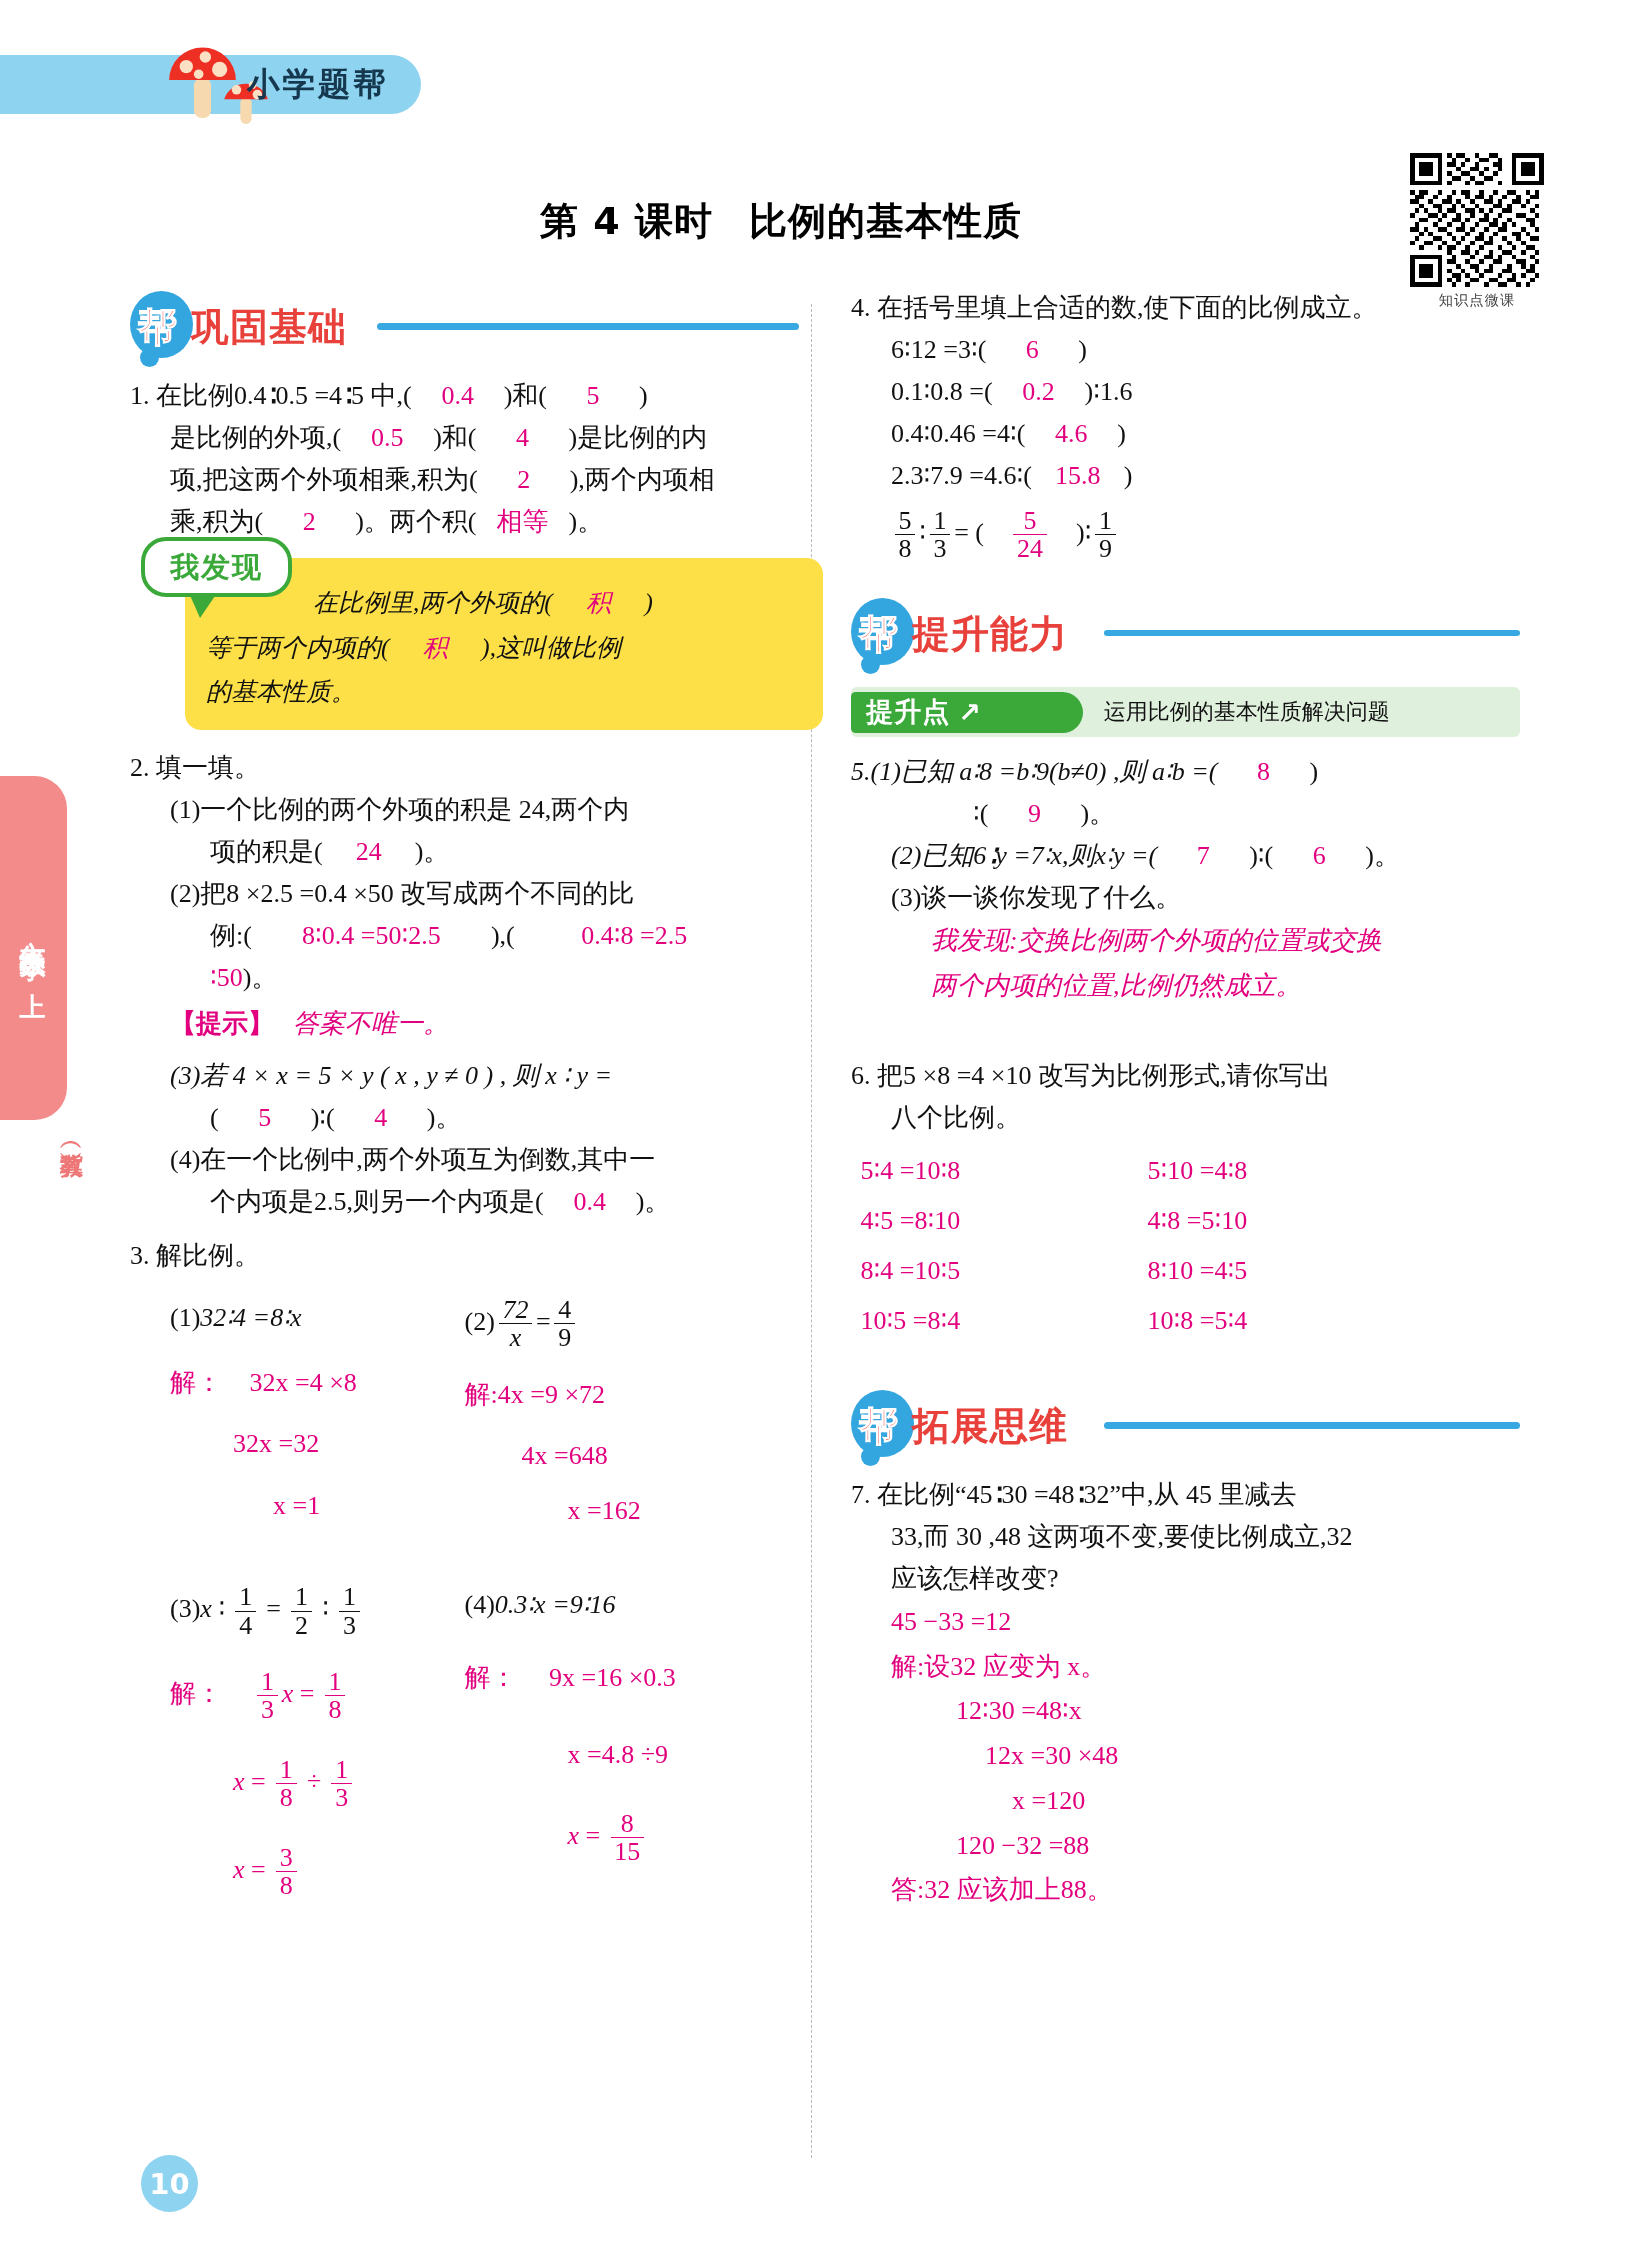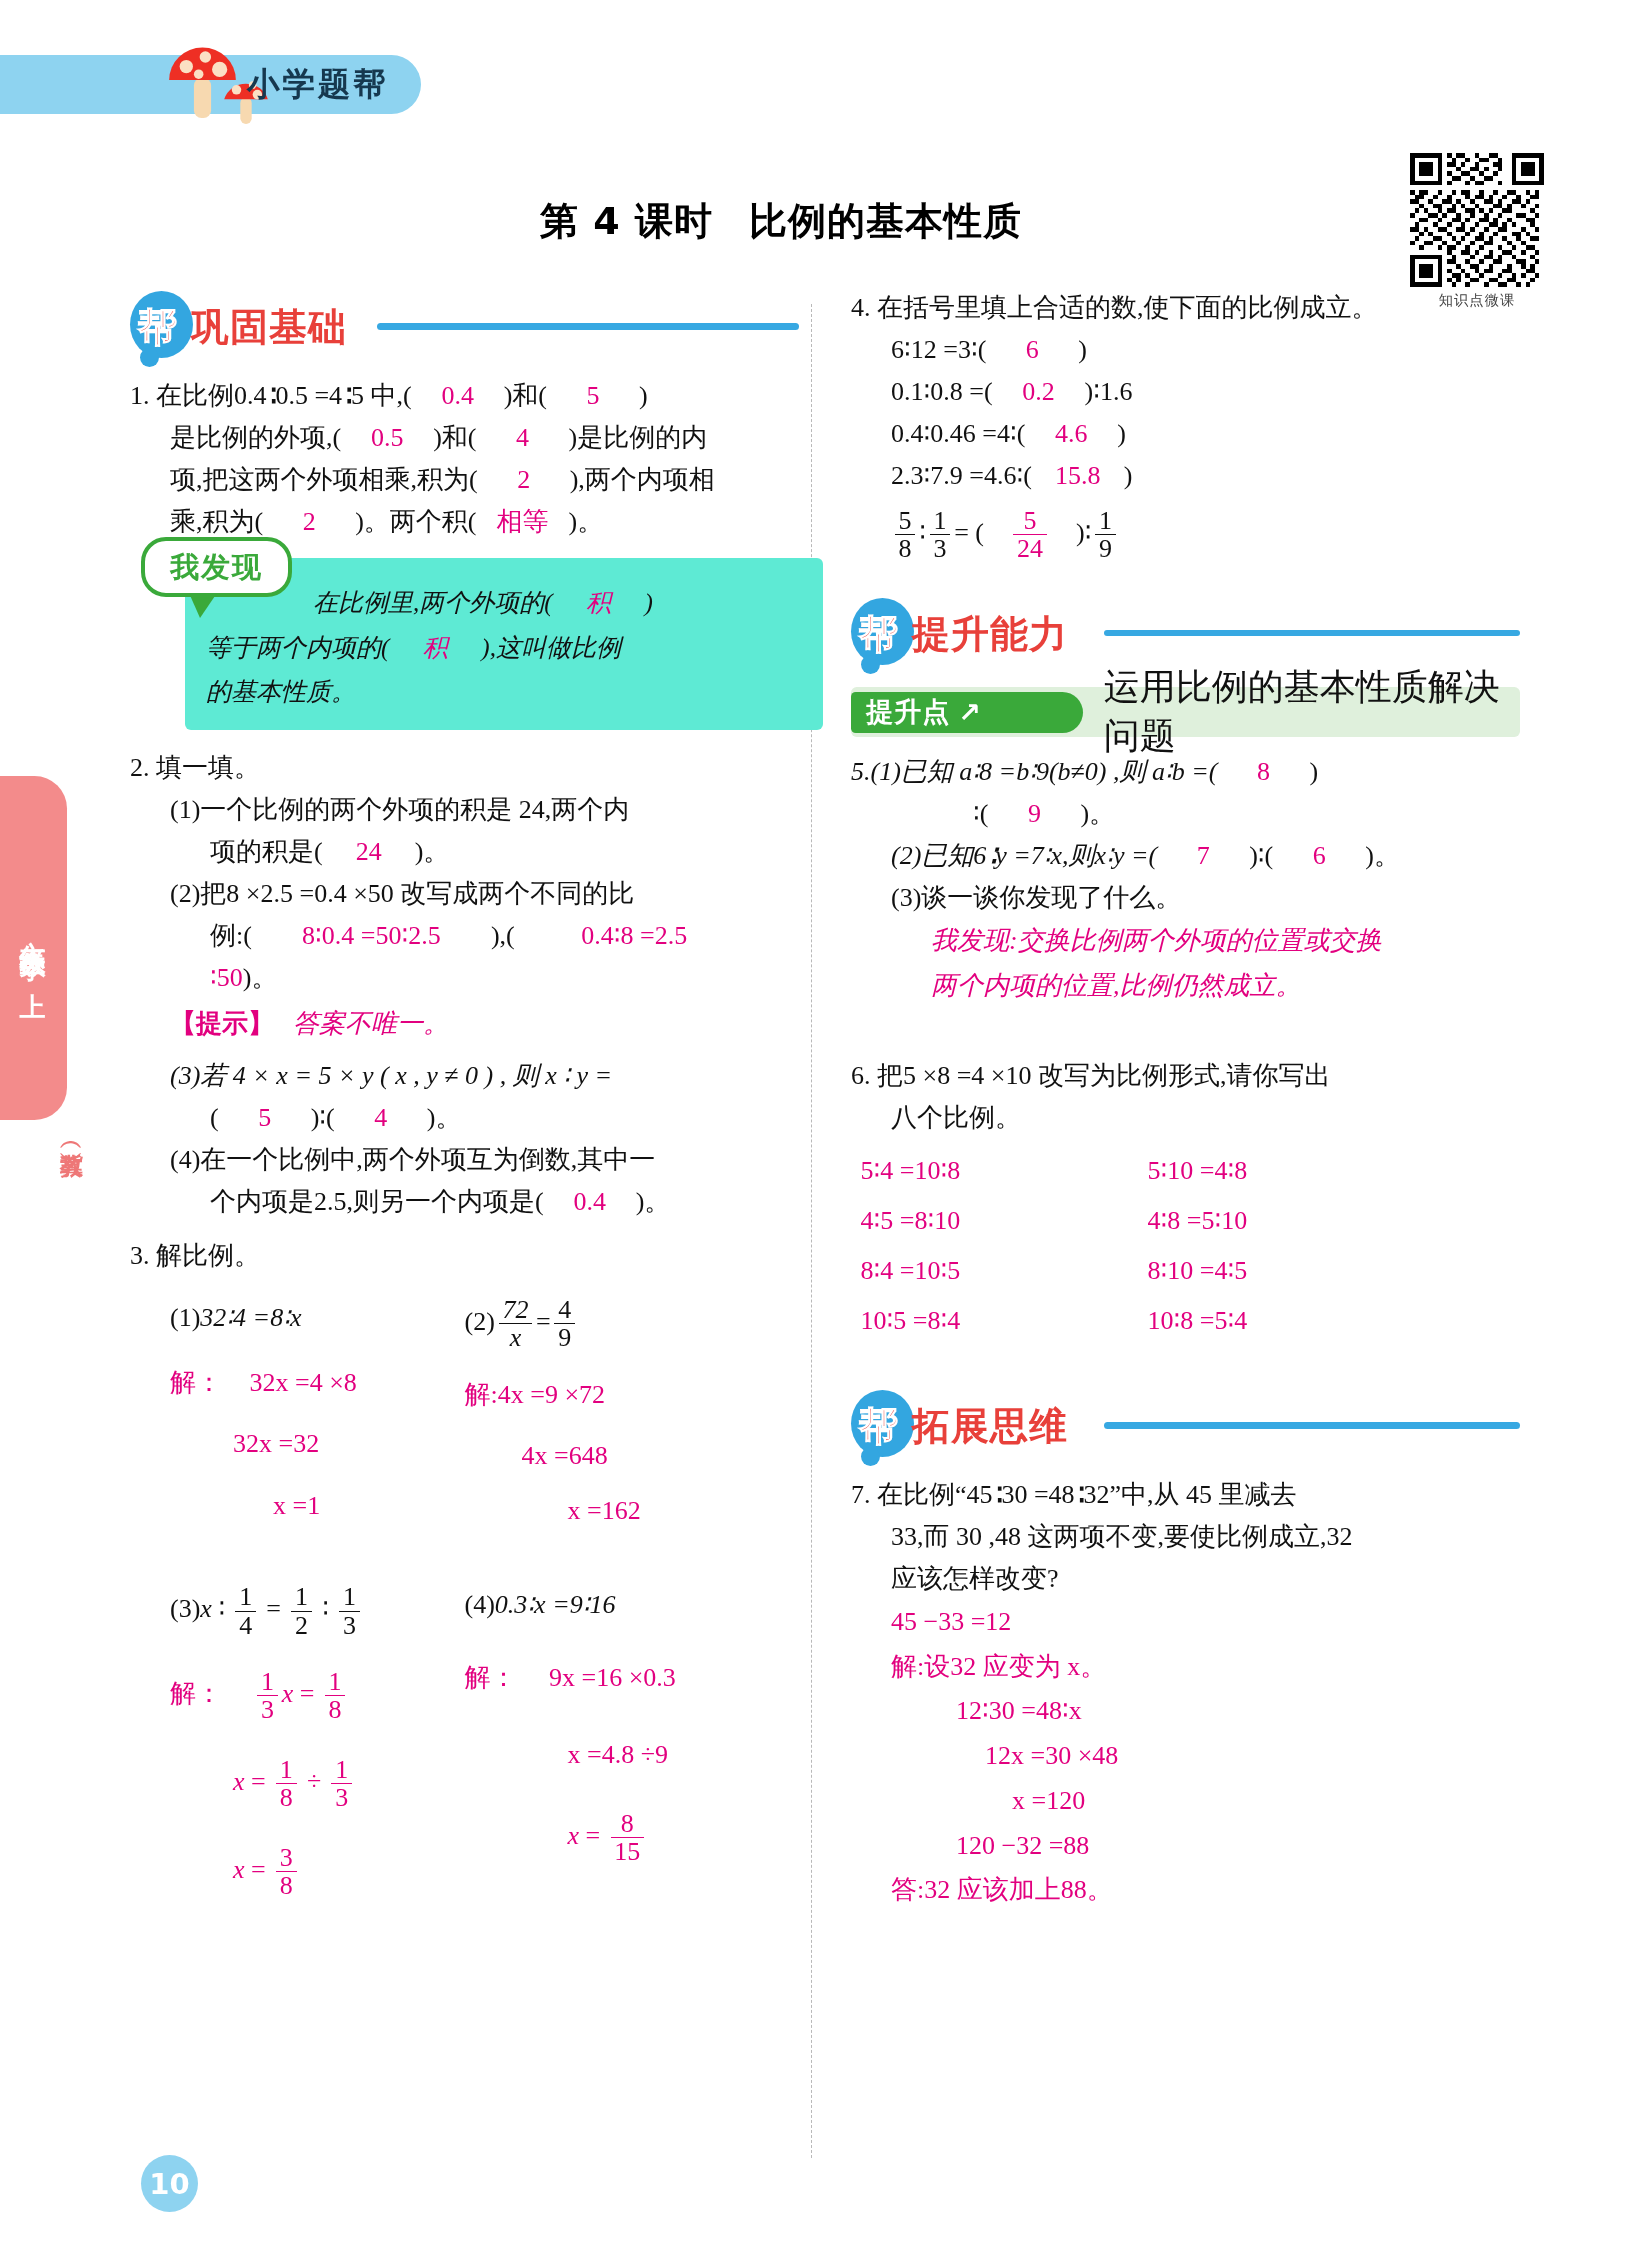--- a/index.html
+++ b/index.html
@@ -101,21 +101,21 @@
   .indent2{padding-left:80px;}
   .ans{color:#e2007f;}
   .ansr{color:#e2007f;}
   .ital{font-style:italic;}
   .blank{display:inline-block;min-width:92px;text-align:center;color:#e2007f;}
   .blank.wide{min-width:239px;}
 
   
   .discovery{
     position:relative;margin:15.3px 0 17px 55px;width:596px;
-    background:#5eead4;border-radius:6px;padding:17px 21px 15.3px 21px;
+    background:#fde047;border-radius:16px;padding:17px 21px 15.3px 21px;
     font-size:25px;line-height:1.78;font-style:italic;
   }
   .disc-tag{
     position:absolute;left:-44px;top:-21px;width:143px;height:52px;border-radius:25px;
     background:#fff;border:4.8px solid #3aa93a;color:#3aa93a;font-weight:bold;font-size:29px;
     display:flex;align-items:center;justify-content:center;
     font-family:"DejaVu Sans","Liberation Sans",sans-serif;font-style:normal;letter-spacing:1.9px;
   }
   .disc-tag:after{
     content:"";position:absolute;left:44px;bottom:-25px;
@@ -135,21 +135,21 @@
     position:relative;height:50px;margin:11.5px 0 13.4px 0;width:669px;
     background:#dff0dc;border-radius:5.7px;display:flex;align-items:center;
   }
   .point-chip{
     height:41px;min-width:203px;background:#3aa93a;color:#fff;border-radius:5.7px 25px 25px 5.7px;
     display:flex;align-items:center;gap:7.6px;padding:0 13.4px 0 15.3px;
     font-family:"DejaVu Sans","Liberation Sans",sans-serif;font-weight:bold;font-size:27px;letter-spacing:1px;
   }
   .point-arrow{font-size:27px;color:#fff;}
   .point-text{
-    margin-left:21px;font-size:36px;color:#111;
+    margin-left:21px;font-size:22px;color:#111;
     font-family:"DejaVu Sans","Liberation Sans",sans-serif;
   }
 
   
   .frac{display:inline-block;vertical-align:-0.62em;text-align:center;line-height:1.05;margin:0 3.8px;}
   .frac .n{display:block;border-bottom:1.9px solid currentColor;padding:0 3.8px;}
   .frac .d{display:block;padding:0 3.8px;}
 
   
   .two-col{display:flex;}

